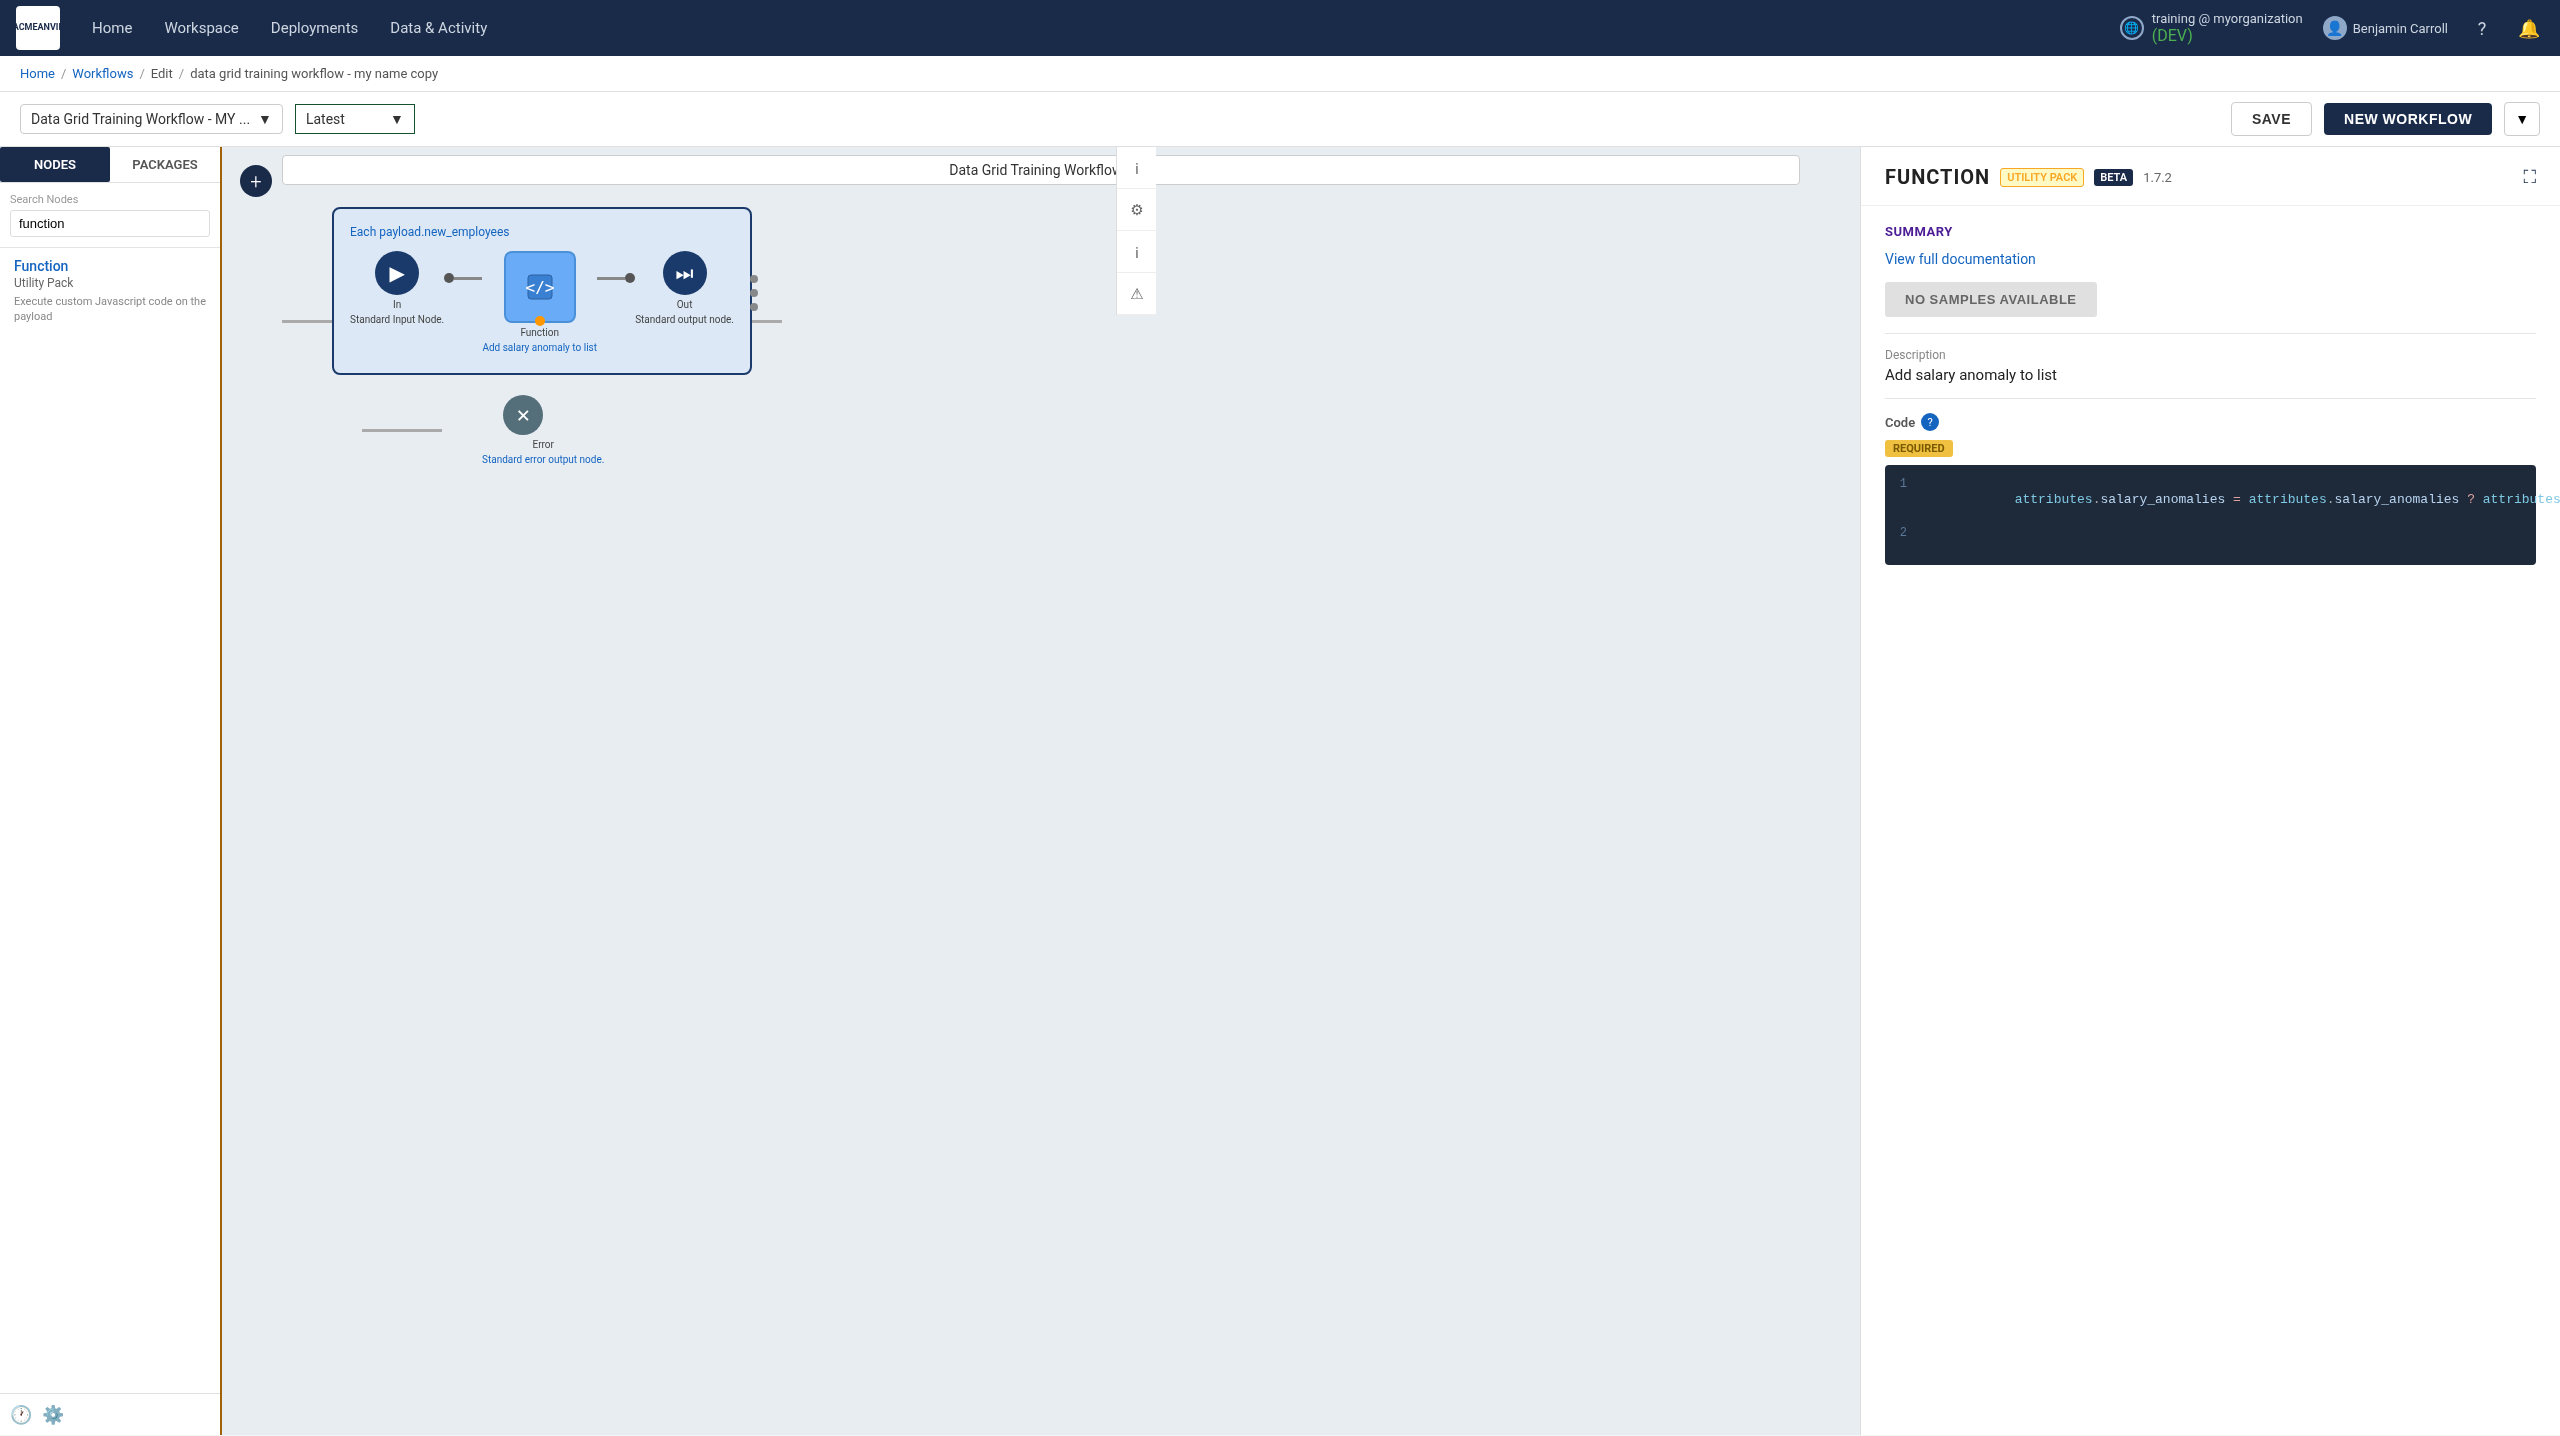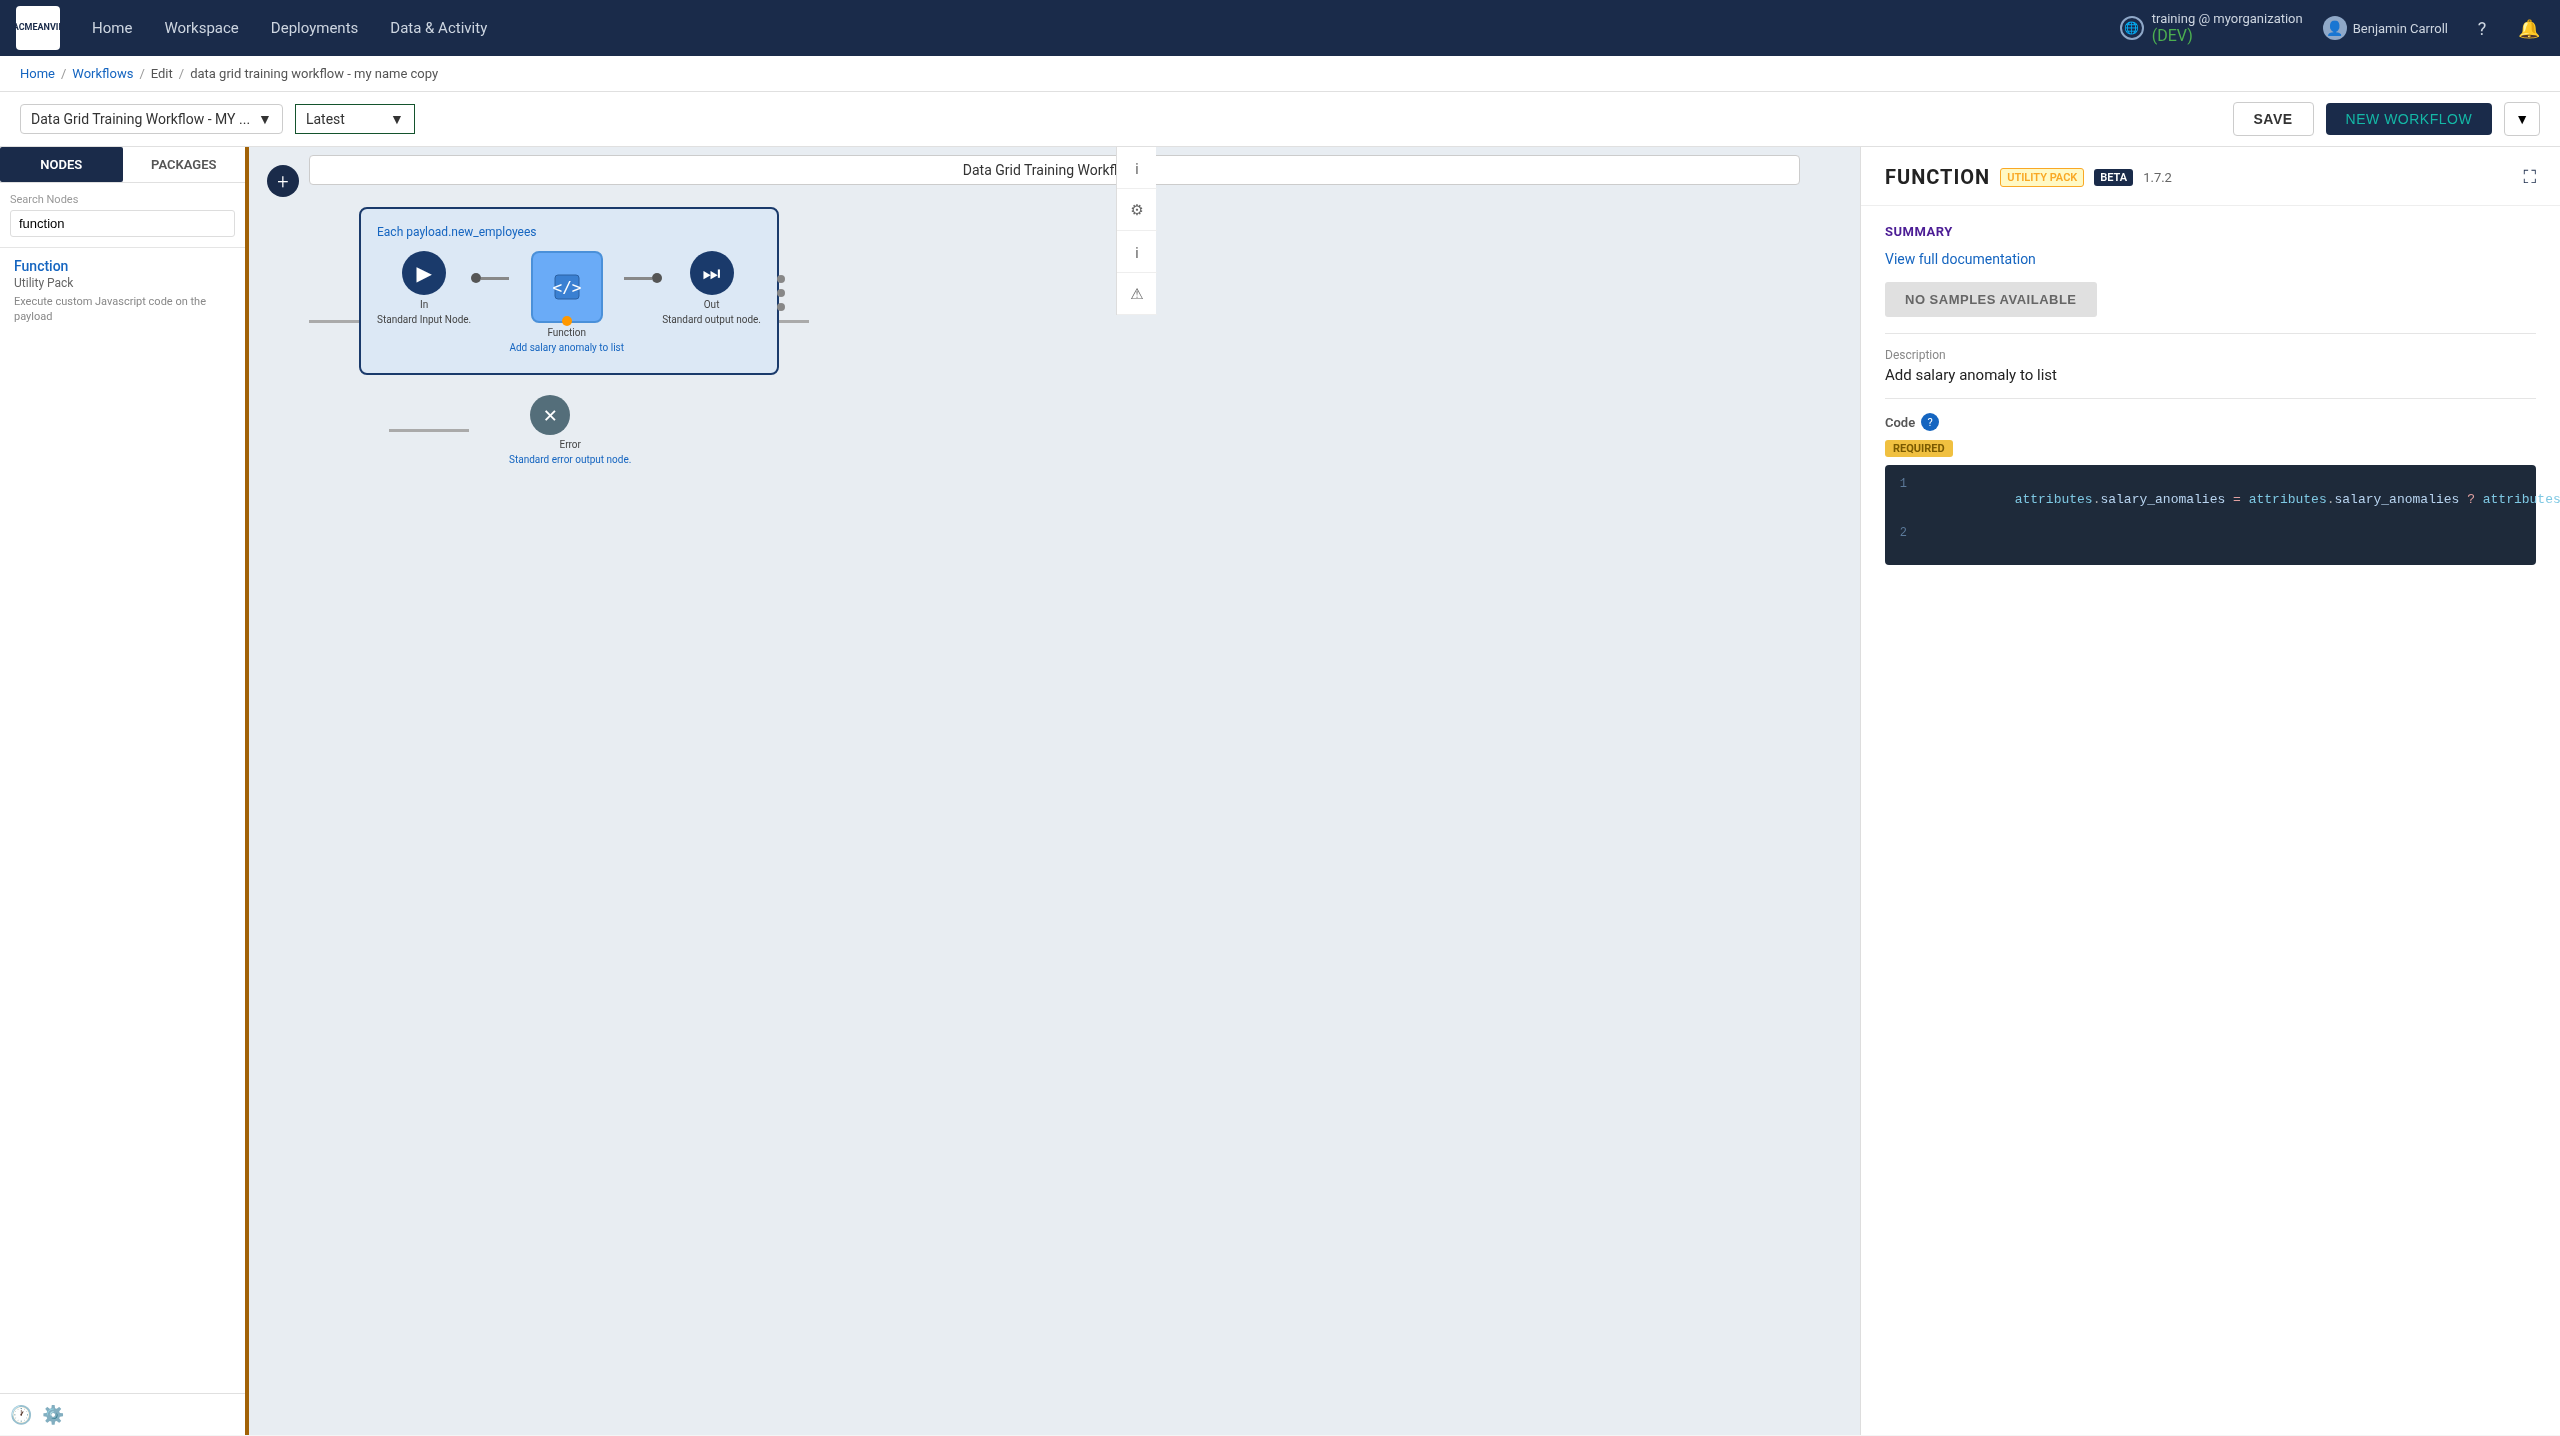--- a/index.html
+++ b/index.html
@@ -131,22 +131,22 @@
       color: #333;
       border-radius: 4px;
       cursor: pointer;
       letter-spacing: 0.5px;
     }
     .btn-new-workflow {
       border: none;
       background: #1a2b4a;
       padding: 8px 20px;
       font-size: 14px;
-      font-weight: 400;
-      color: #14b8a6;
+      font-weight: 700;
+      color: #ffffff;
       border-radius: 4px;
       cursor: pointer;
       letter-spacing: 0.5px;
     }
     .btn-chevron-down {
       border: 1px solid #ccc;
       background: #fff;
       padding: 8px 10px;
       cursor: pointer;
       border-radius: 4px;
@@ -154,23 +154,23 @@
     }
 
     
     .main-layout {
       display: flex;
       height: calc(100vh - 56px - 39px - 53px);
     }
 
     
     .sidebar {
-      width: 249px;
-      background: #fff;
-      border-right: 4px solid #a16207;
+      width: 222px;
+      background: #fff;
+      border-right: 2px solid #a16207;
       display: flex;
       flex-direction: column;
       flex-shrink: 0;
     }
     .sidebar-tabs {
       display: flex;
       border-bottom: 1px solid #e0e0e0;
     }
     .sidebar-tab {
       flex: 1;

